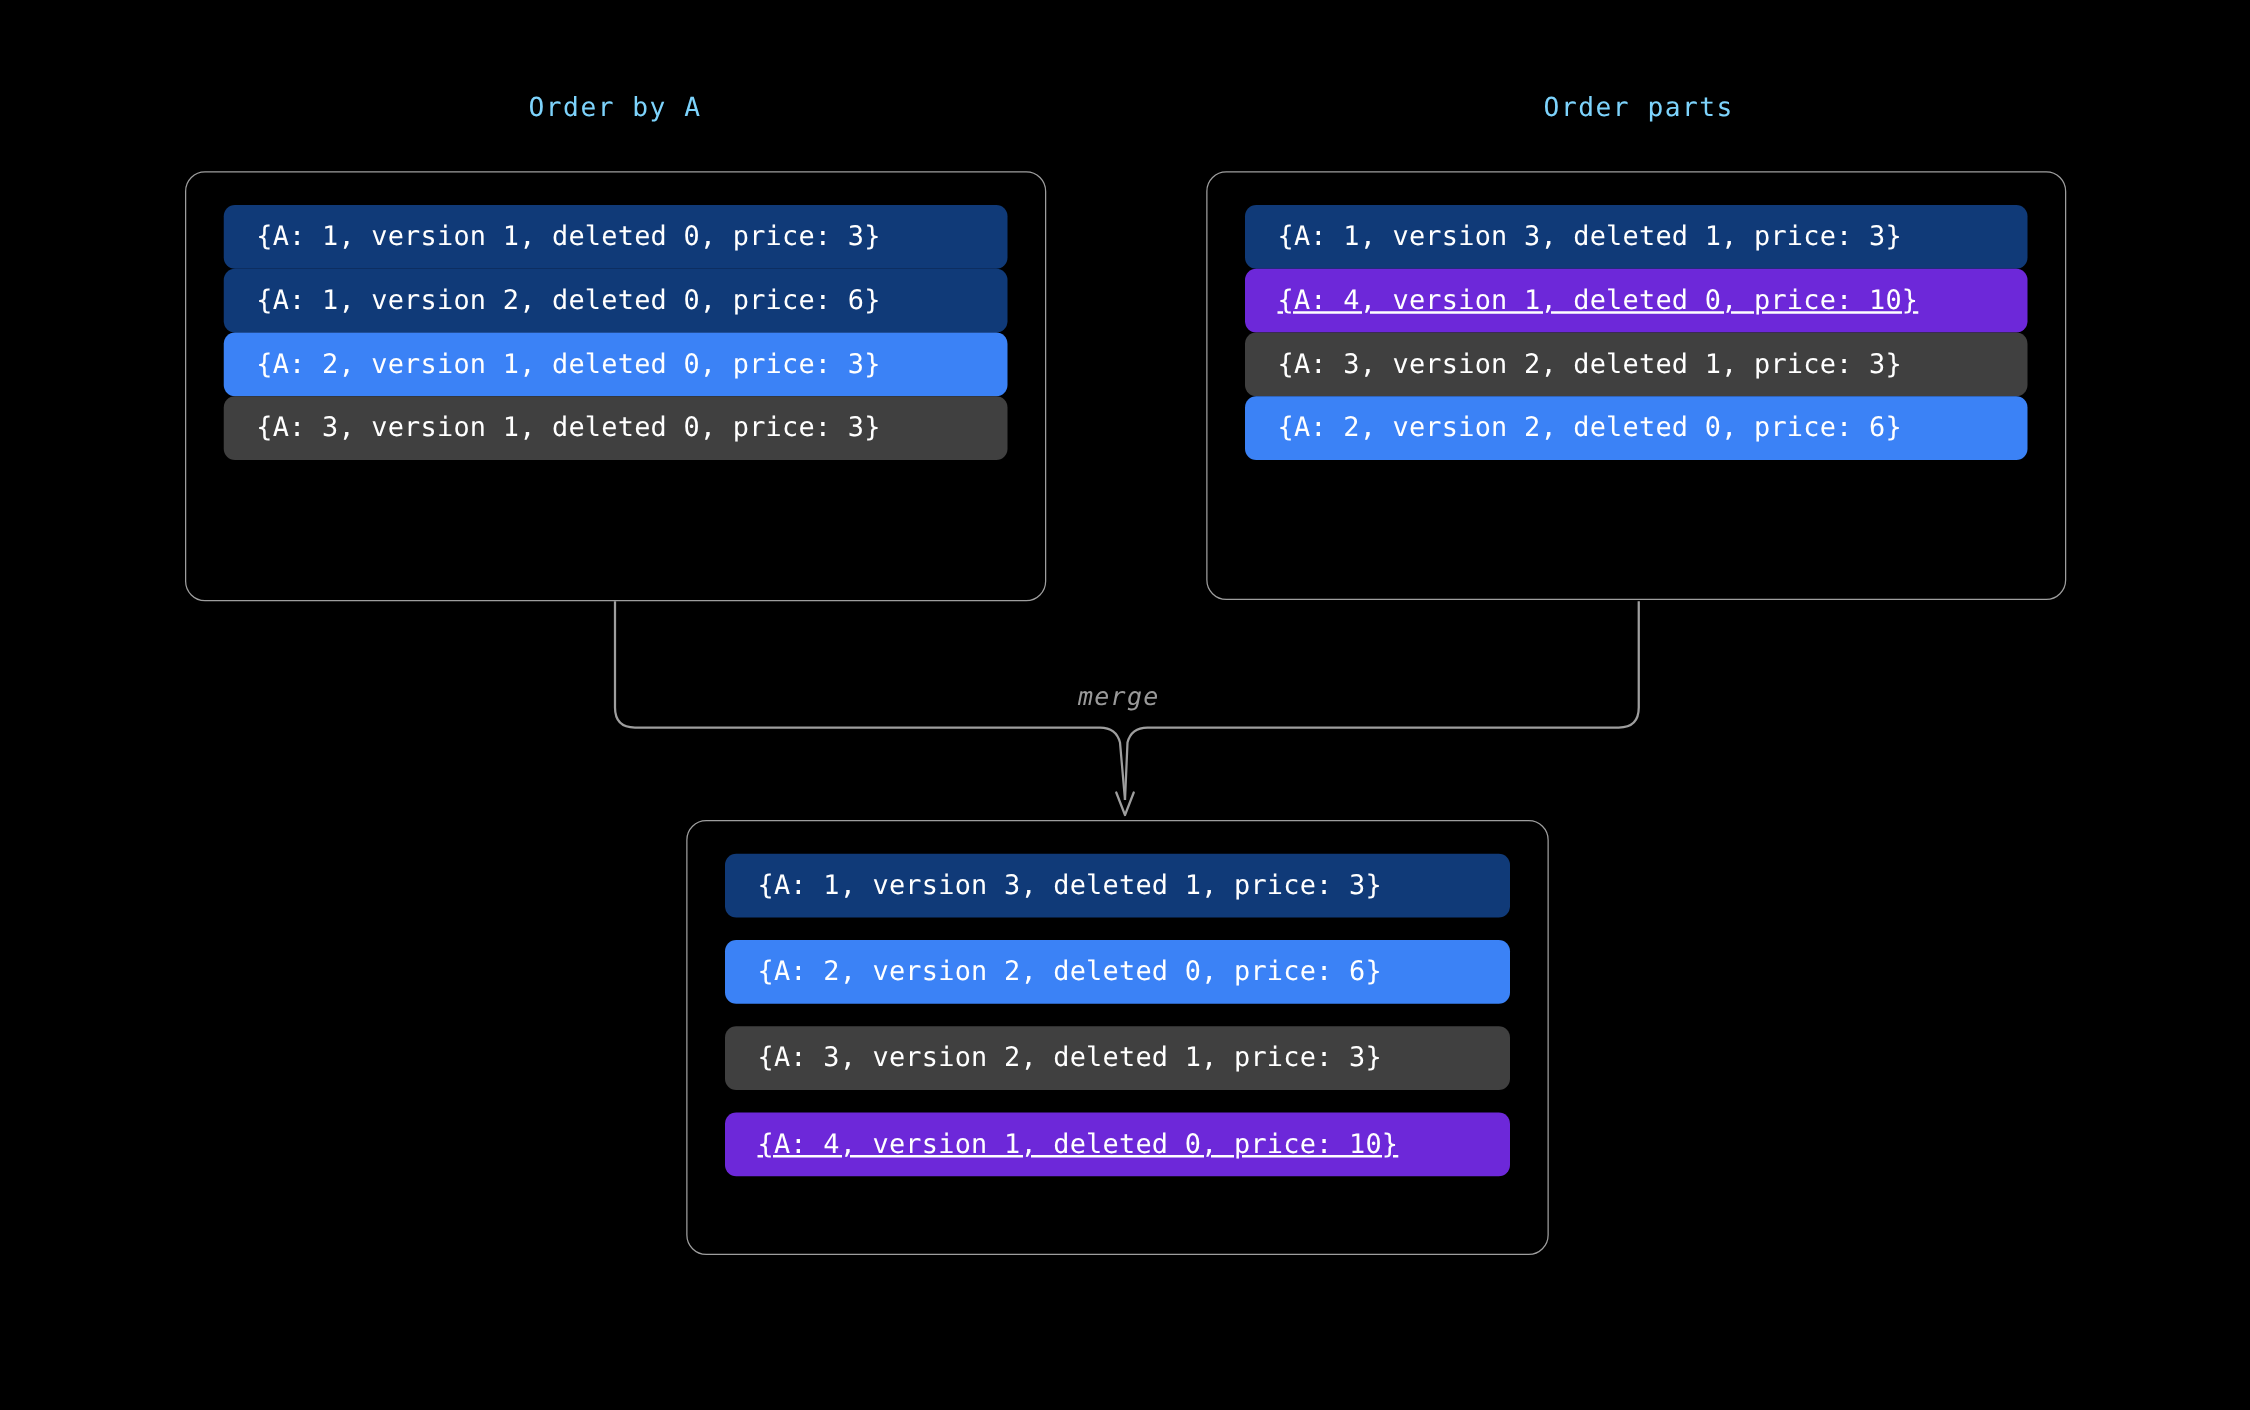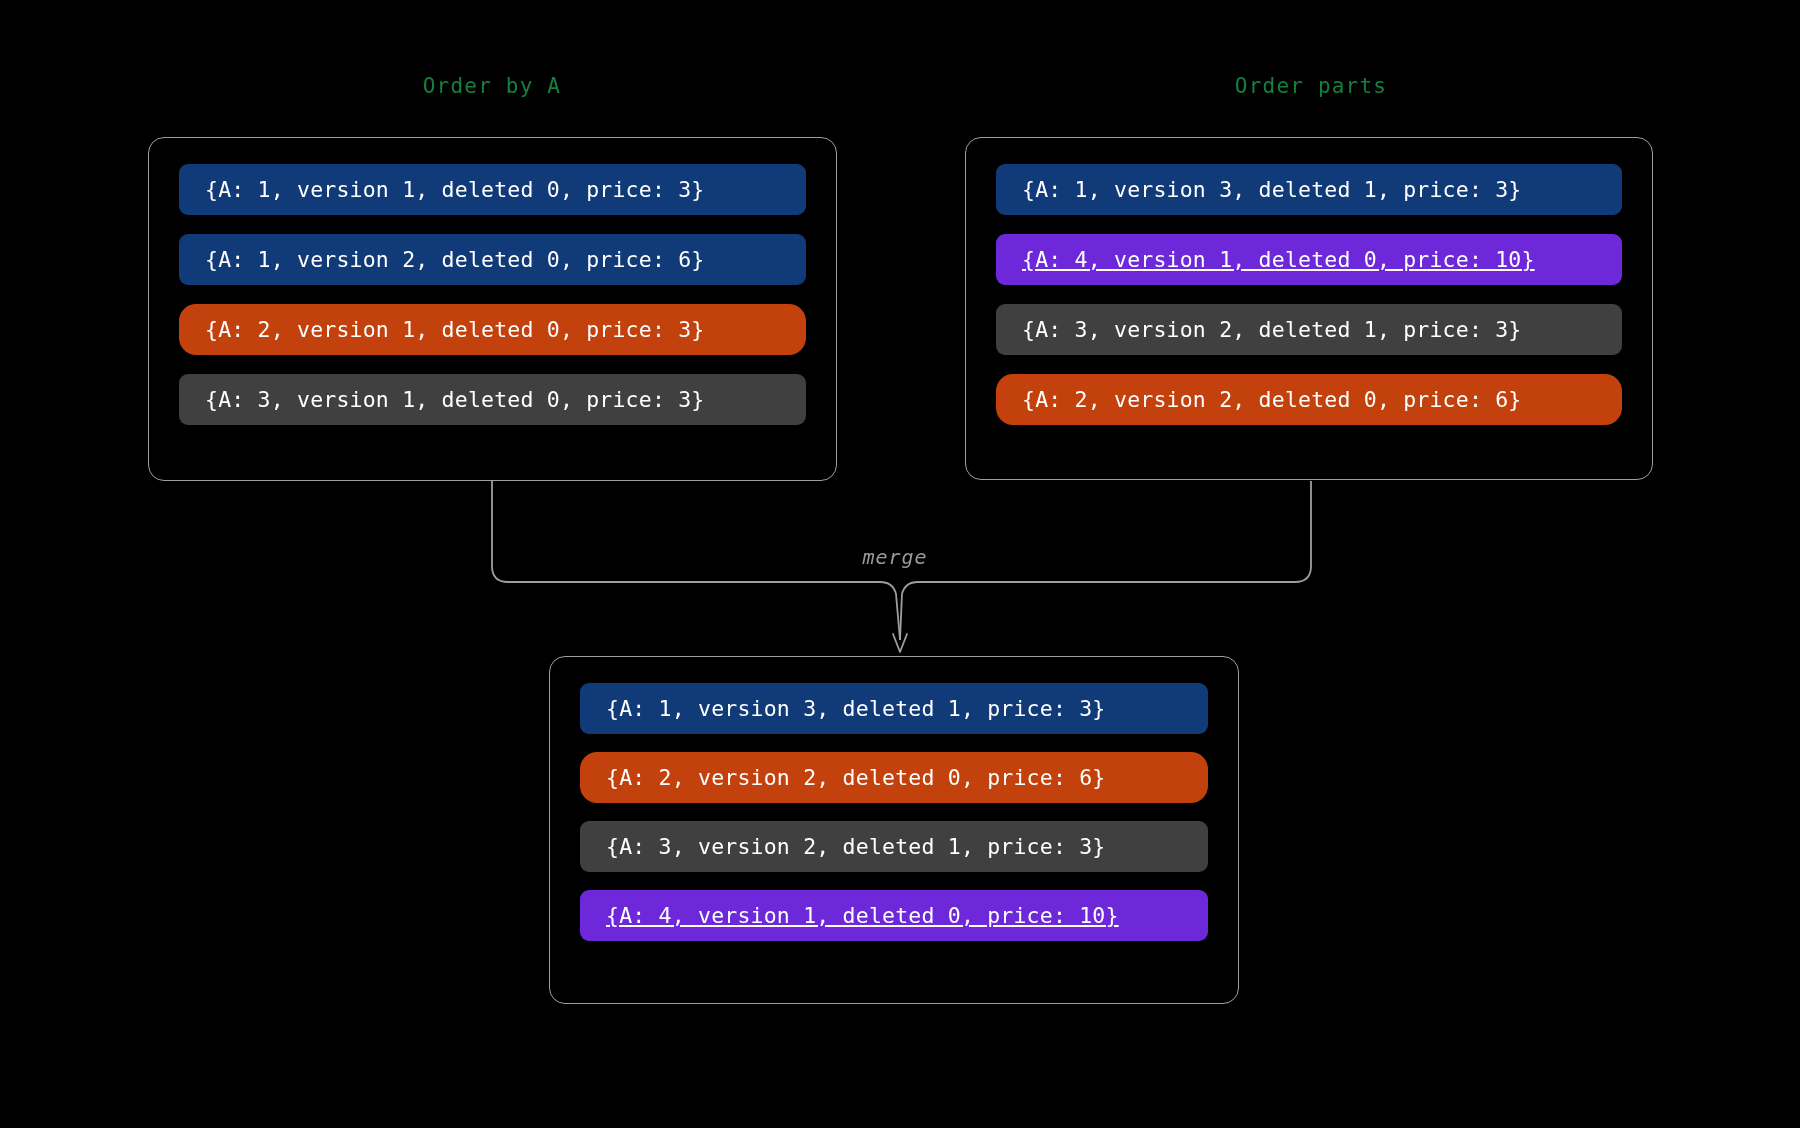--- a/index.html
+++ b/index.html
@@ -27,21 +27,21 @@
     position: absolute;
     left: 0; top: 0;
     width: 1800px;
     height: 1128px;
     pointer-events: none;
   }
 
   
   .group-title {
     position: absolute;
-    color: #15803d;
+    color: #7dd3fc;
     font-size: 21px;
     letter-spacing: 1.2px;
     white-space: nowrap;
     transform: translateX(-50%);
   }
   #title-left  { left: 492px; top: 74px; }
   #title-right { left: 1311px; top: 74px; }
 
   
   .panel {
@@ -64,40 +64,39 @@
     width: 690px; height: 348px;
   }
 
   .panel-rows {
     position: absolute;
     left: 0; right: 0;
     top: 0;
     padding: 26px 30px;
     display: flex;
     flex-direction: column;
-    gap: 19px;
     box-sizing: border-box;
     width: 100%;
   }
 
   
   .row-pill {
     height: 51px;
     border-radius: 9px;
     display: flex;
     align-items: center;
     padding: 0 26px;
     box-sizing: border-box;
     color: #ffffff;
     font-size: 21.5px;
     letter-spacing: 0.2px;
     white-space: nowrap;
   }
   .row-pill.blue   { background: #103a78; }
-  .row-pill.green  { background: #c2410c; border-radius: 17px; }
+  .row-pill.green  { background: #3b82f6; }
   .row-pill.red    { background: #404040; }
   .row-pill.purple { background: #6d28d9; text-decoration: underline; }
 
   .panel-rows.tight { gap: 18px; }
 
   
   #merge-label {
     position: absolute;
     left: 895px;
     top: 545px;

